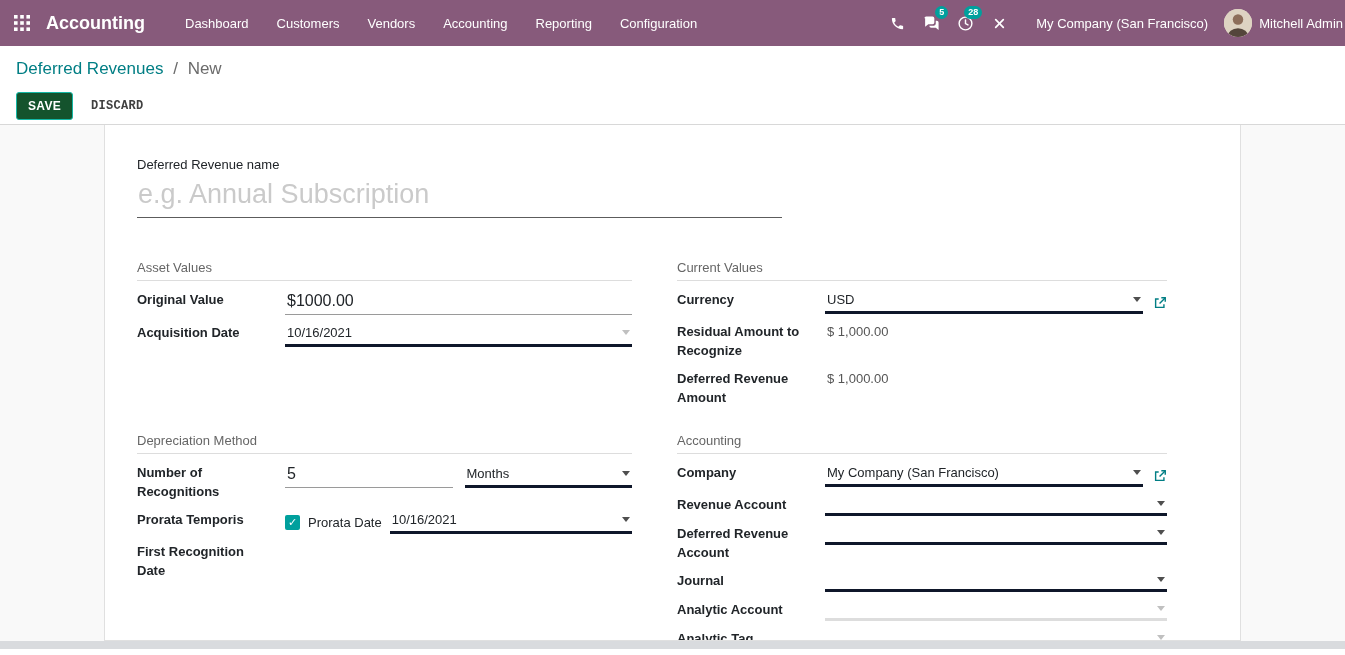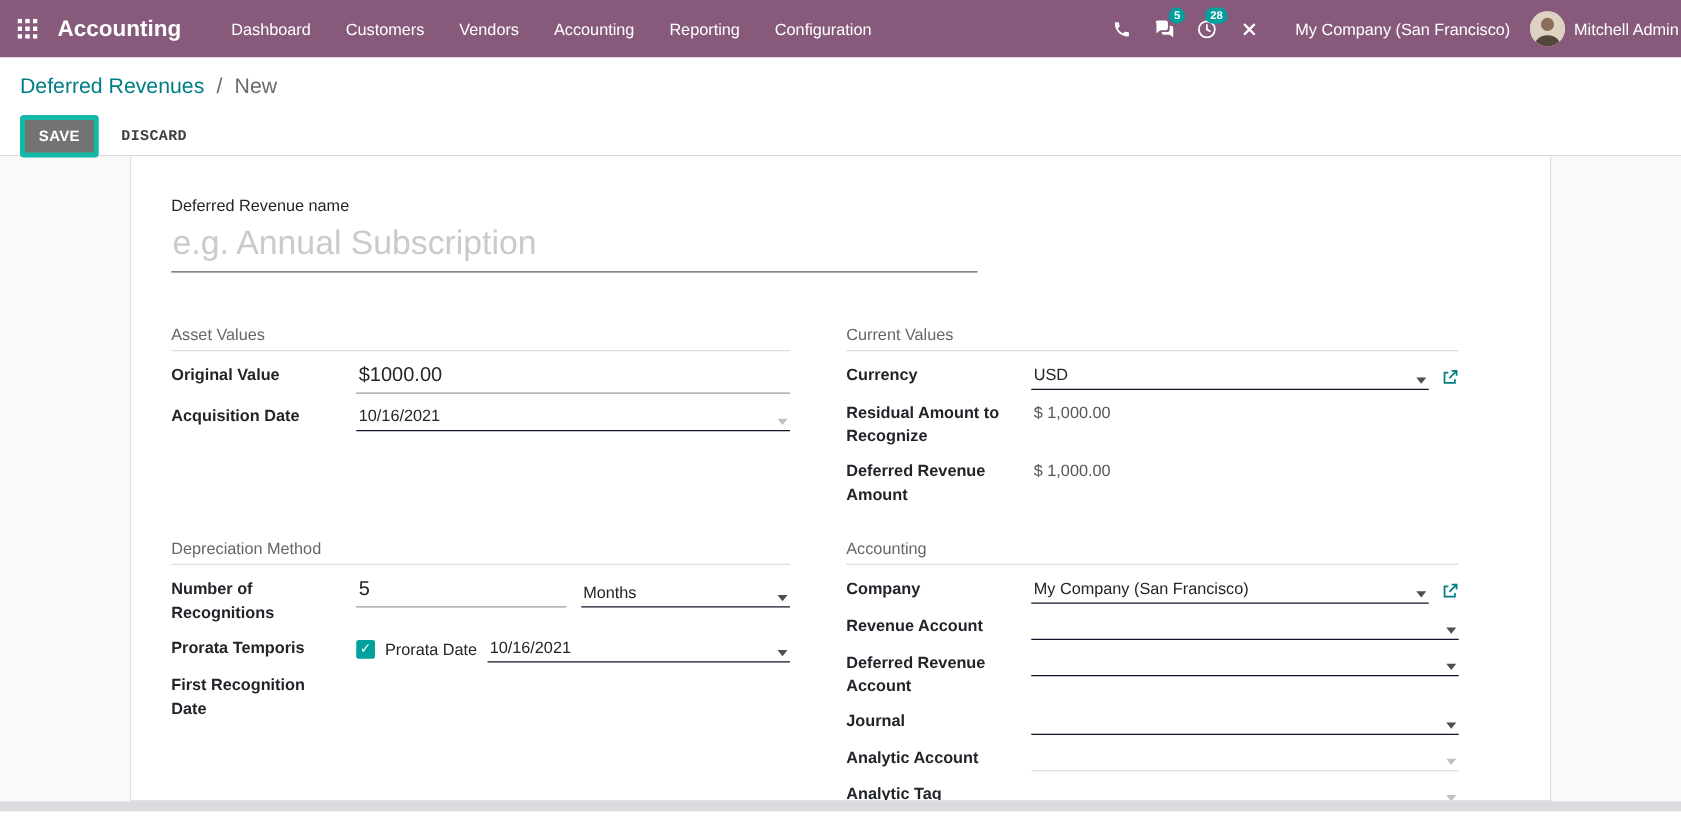--- a/index.html
+++ b/index.html
@@ -51,21 +51,21 @@
   .nav-username { font-size: 13px; white-space: nowrap; }
 
   
   .control-panel { height: 79px; padding: 13px 16px 0; border-bottom: 1px solid #d8d8d8; background: #fff; }
   .breadcrumb { font-size: 17px; }
   .breadcrumb .bc-link { color: #017E84; cursor: pointer; }
   .breadcrumb .bc-sep { color: #6b6b6b; margin: 0 5px; }
   .breadcrumb .bc-current { color: #6b6b6b; }
   .cp-buttons { margin-top: 13px; display: flex; align-items: center; gap: 16px; }
   .btn-save {
-    background: #737373; color: #fff; border: 4px solid #14b8a6;
+    background: #14532d; color: #fff; border: 1px solid #14b8a6;
     font-family: inherit; font-size: 12px; font-weight: bold; letter-spacing: .3px;
     padding: 6px 11px; border-radius: 3px; cursor: pointer;
   }
   .btn-discard {
     background: none; border: none; color: #404040;
     font-family: Liberation Mono, monospace; font-size: 12px; font-weight: bold; letter-spacing: .3px;
     cursor: pointer; padding: 6px 2px;
   }
 
   
@@ -97,22 +97,22 @@
     font-size: 13px; color: #666;
     padding-bottom: 5px; border-bottom: 1px solid #ddd; margin-bottom: 5px;
   }
   .frow { display: grid; grid-template-columns: 148px 1fr; padding: 5px 0 4px; align-items: start; }
   .flabel { font-weight: bold; font-size: 13px; color: #212529; line-height: 1.45; padding-right: 10px; }
   .fvalue { font-size: 13px; color: #212529; }
   .value-flex { display: flex; align-items: center; }
   .value-flex .field { flex: 1; }
 
   .field {
-    display: flex; align-items: flex-end;
-    border-bottom: 1px solid #0f172a;
+    display: flex; align-items: center;
+    border-bottom: 3px solid #0f172a;
     padding: 1px 2px 4px; min-height: 20px; cursor: pointer;
   }
   .field .ftext { flex: 1; white-space: nowrap; overflow: hidden; }
   .field.disabled { border-bottom-color: #ddd; cursor: default; }
   .caret {
     width: 0; height: 0; flex: none; margin-left: 6px;
     border-left: 4px solid transparent; border-right: 4px solid transparent;
     border-top: 5px solid #4f4f4f;
   }
   .caret.light { border-top-color: #c0c0c0; }

